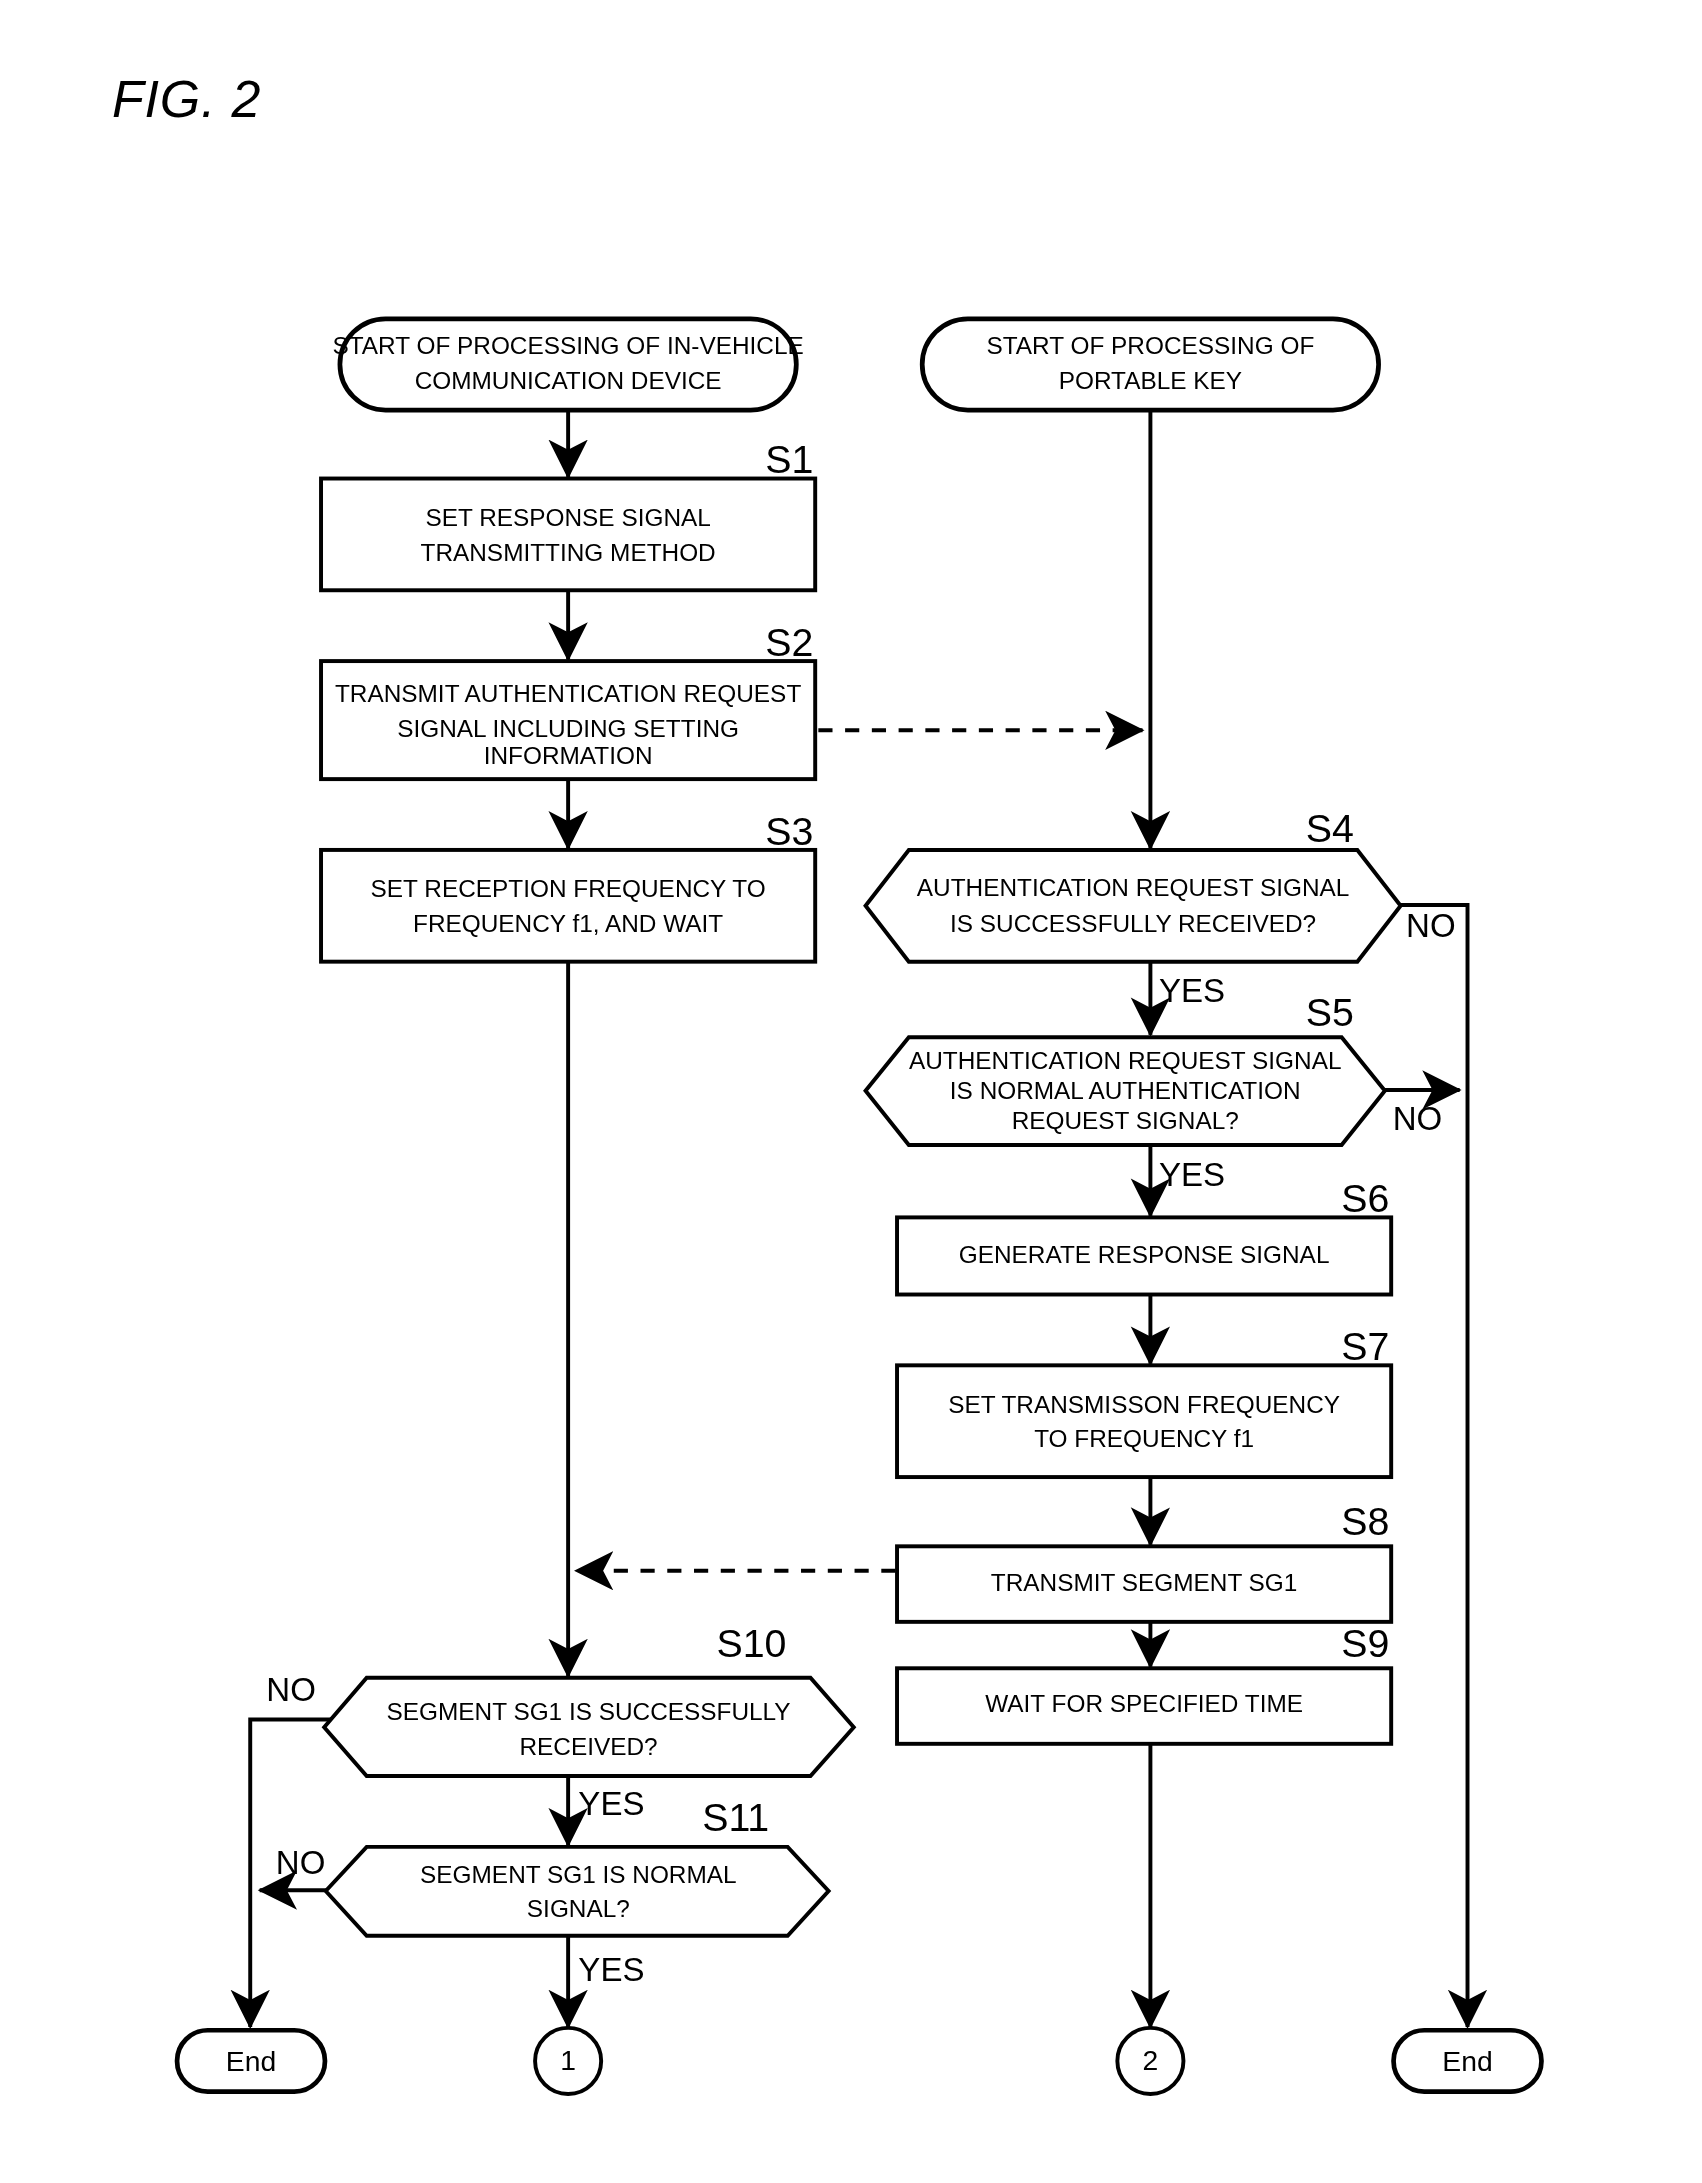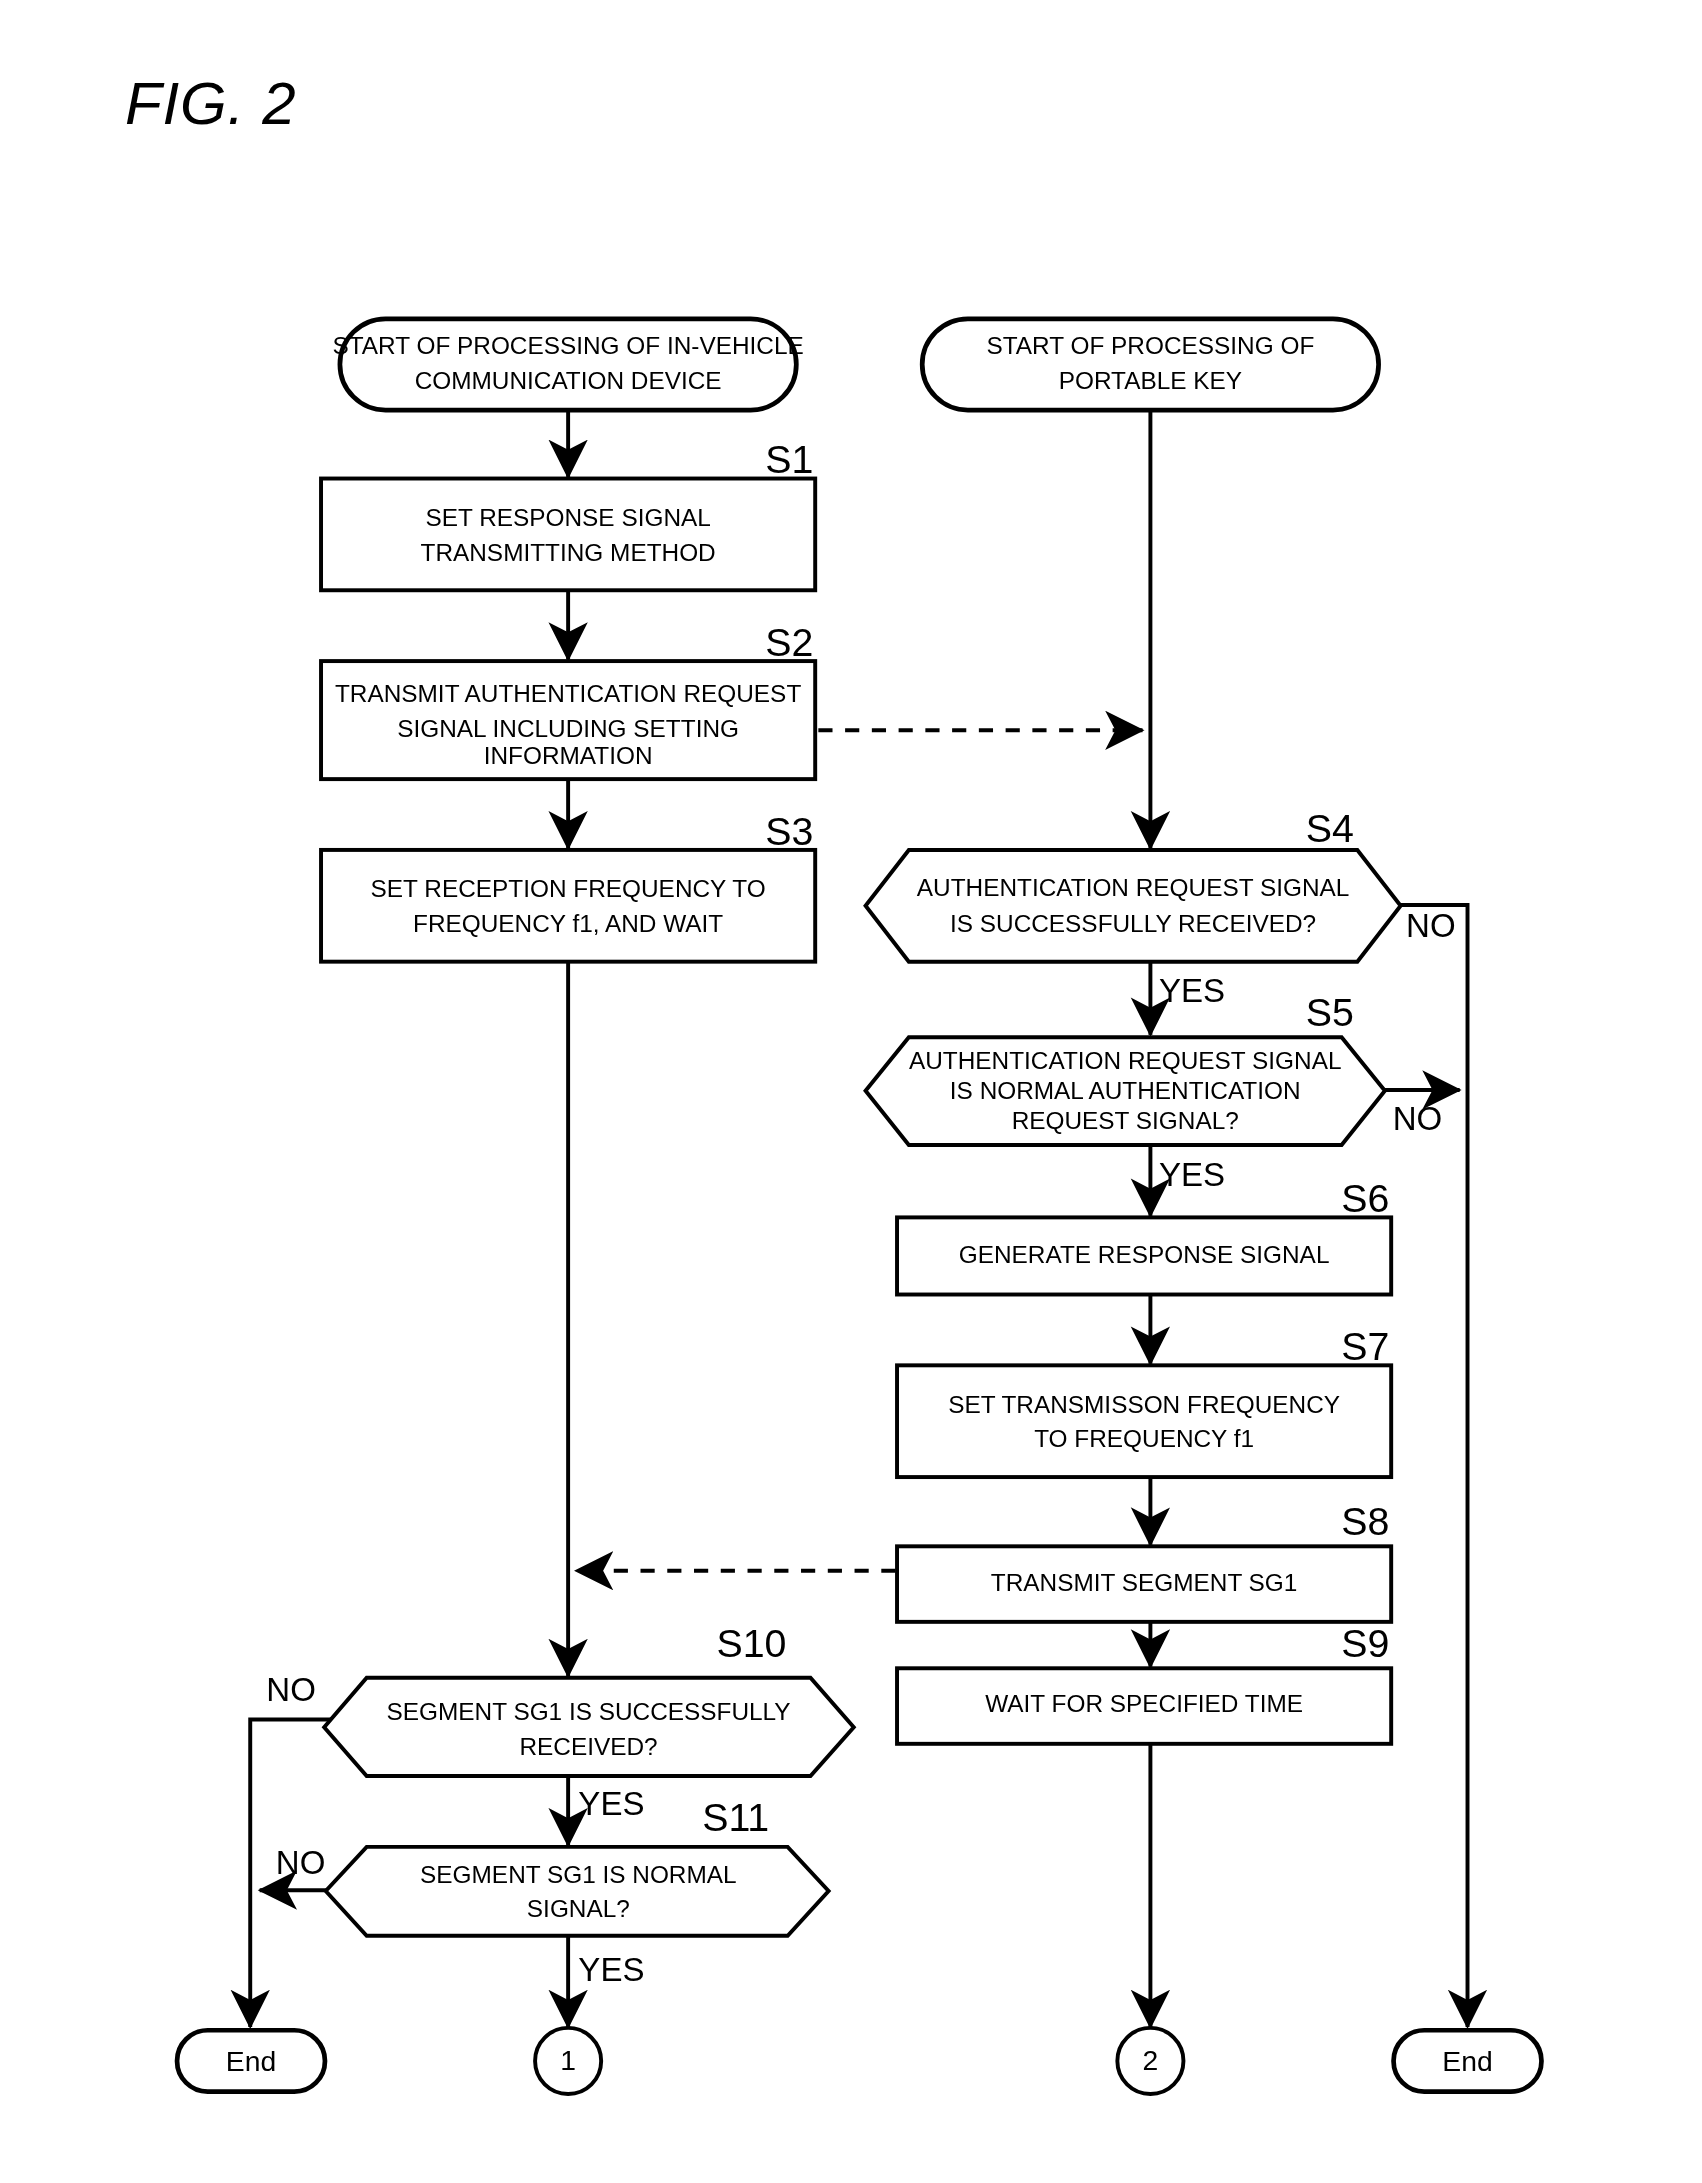--- a/index.html
+++ b/index.html
@@ -10,23 +10,23 @@
   body {
     width: 1702px;
     height: 2183px;
     font-family: "Liberation Sans", sans-serif;
     color: #000000;
     overflow: hidden;
     position: relative;
   }
   #figure-title {
     position: absolute;
-    left: 125px;
+    left: 112px;
     top: 69px;
-    font-size: 60px;
+    font-size: 52px;
     font-style: italic;
     letter-spacing: 0.8px;
     font-family: "Liberation Sans", sans-serif;
     white-space: pre;
   }
   #flow-svg {
     position: absolute;
     left: 0;
     top: 0;
   }

